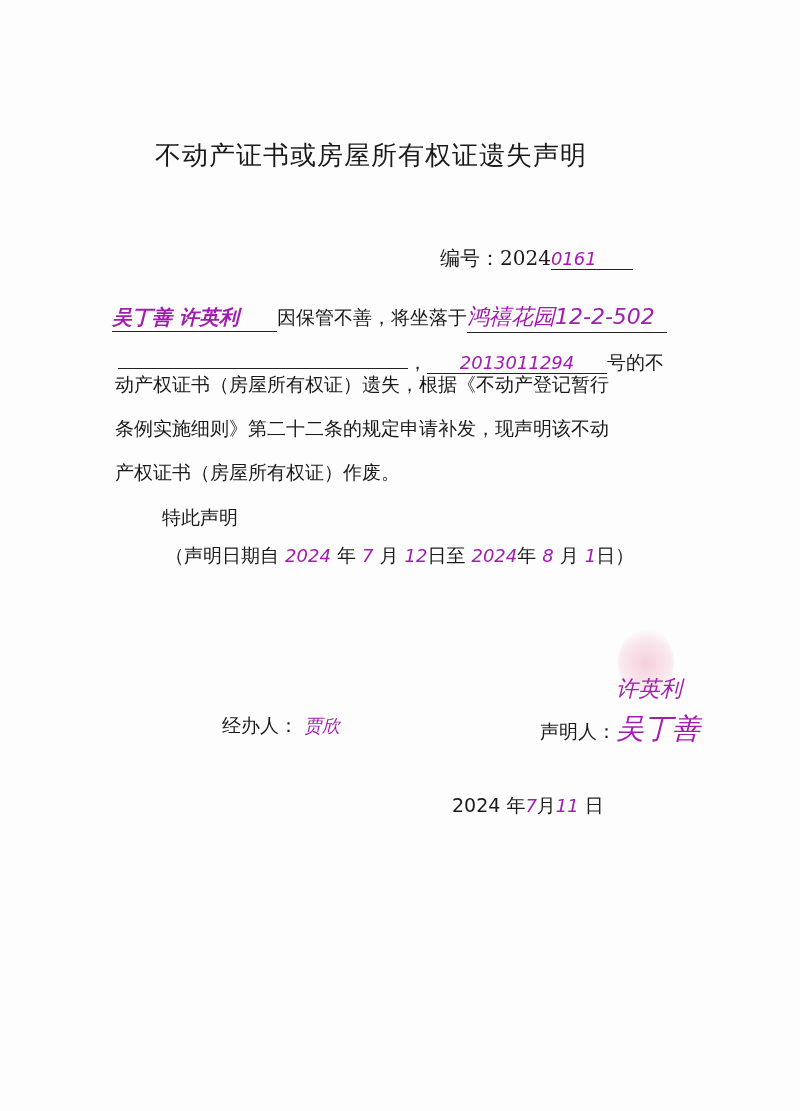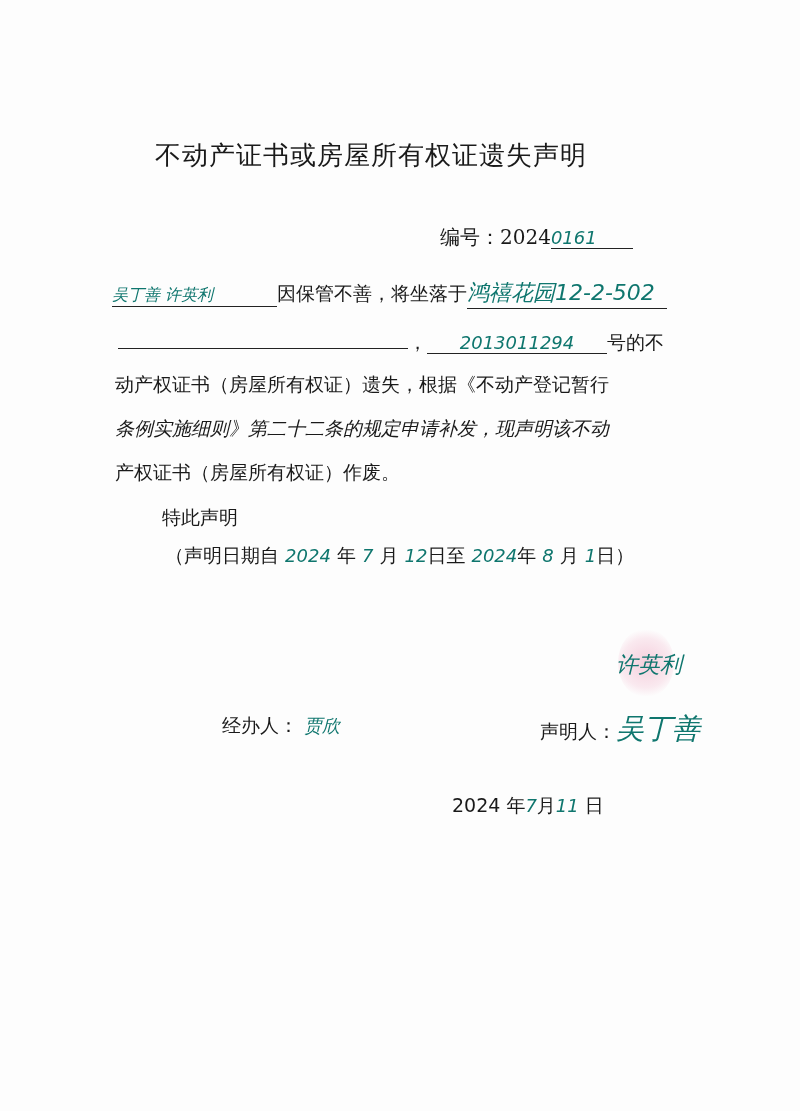--- a/index.html
+++ b/index.html
@@ -3,50 +3,50 @@
 <meta charset="utf-8">
 <style>
   html, body { margin:0; padding:0; }
   body {
     width:800px; height:1111px; background:#fdfdfd; position:relative; overflow:hidden;
     font-family: "DejaVu Serif", "Liberation Serif", serif; color:#1a1a1a;
   }
   .abs { position:absolute; white-space:nowrap; }
   .title { left:155px; top:138px; font-size:26px; letter-spacing:1px; font-family:"DejaVu Serif", serif; }
   .serial { left:440px; top:224px; font-size:20px; }
-  .hand { font-family:"DejaVu Sans", sans-serif; font-style:italic; font-size:18px; color:#0f766e; }
+  .hand { font-family:"DejaVu Sans", sans-serif; font-style:italic; font-size:18px; color:#a21caf;margin-top:24px; }
   .uline { border-bottom:1.5px solid #222; display:inline-block; }
   .body-text { font-size:19px; }
   .sans { font-family:"DejaVu Sans", sans-serif; }
   .stamp {
     position:absolute; left:618px; top:628px; width:56px; height:70px; border-radius:50%;
     background: radial-gradient(circle, rgba(230,120,160,0.35) 0%, rgba(230,120,160,0.15) 55%, rgba(255,255,255,0) 75%);
   }
 </style>
 </head>
 <body>
 
 <div>
 
   <div class="abs title">不动产证书或房屋所有权证遗失声明</div>
 
   <div class="abs serial">
     <span>编号：</span><span>2024</span><span class="uline hand" style="width:82px;">0161</span>
   </div>
 
   <div class="abs body-text" style="left:112px; top:278px;">
-    <span class="uline hand" style="width:165px; font-size:16px;">吴丁善 许英利</span><span class="sans">因保管不善，将坐落于</span><span class="uline hand" style="width:200px; font-size:22px;">鸿禧花园12-2-502</span>
+    <span class="uline hand" style="width:165px; font-size:20px;font-weight:bold;">吴丁善 许英利</span><span class="sans">因保管不善，将坐落于</span><span class="uline hand" style="width:200px; font-size:22px;">鸿禧花园12-2-502</span>
   </div>
 
   <div class="abs body-text" style="left:118px; top:328px;">
     <span class="uline" style="width:290px; height:20px;"></span><span>，</span><span class="uline hand" style="width:180px;text-align:center;">2013011294</span><span class="sans">号的不</span>
   </div>
 
   <div class="abs body-text sans" style="left:115px; top:372px;">动产权证书（房屋所有权证）遗失，根据《不动产登记暂行</div>
-  <div class="abs body-text sans" style="left:115px; top:416px;font-style:italic;">条例实施细则》第二十二条的规定申请补发，现声明该不动</div>
+  <div class="abs body-text sans" style="left:115px; top:416px;">条例实施细则》第二十二条的规定申请补发，现声明该不动</div>
   <div class="abs body-text sans" style="left:115px; top:460px;">产权证书（房屋所有权证）作废。</div>
 
   <div class="abs body-text sans" style="left:162px; top:505px;">特此声明</div>
 
   <div class="abs body-text sans" style="left:165px; top:543px;">
     <span>（声明日期自</span>
     <span class="hand">2024</span>
     <span>年</span>
     <span class="hand">7</span>
     <span>月</span>

